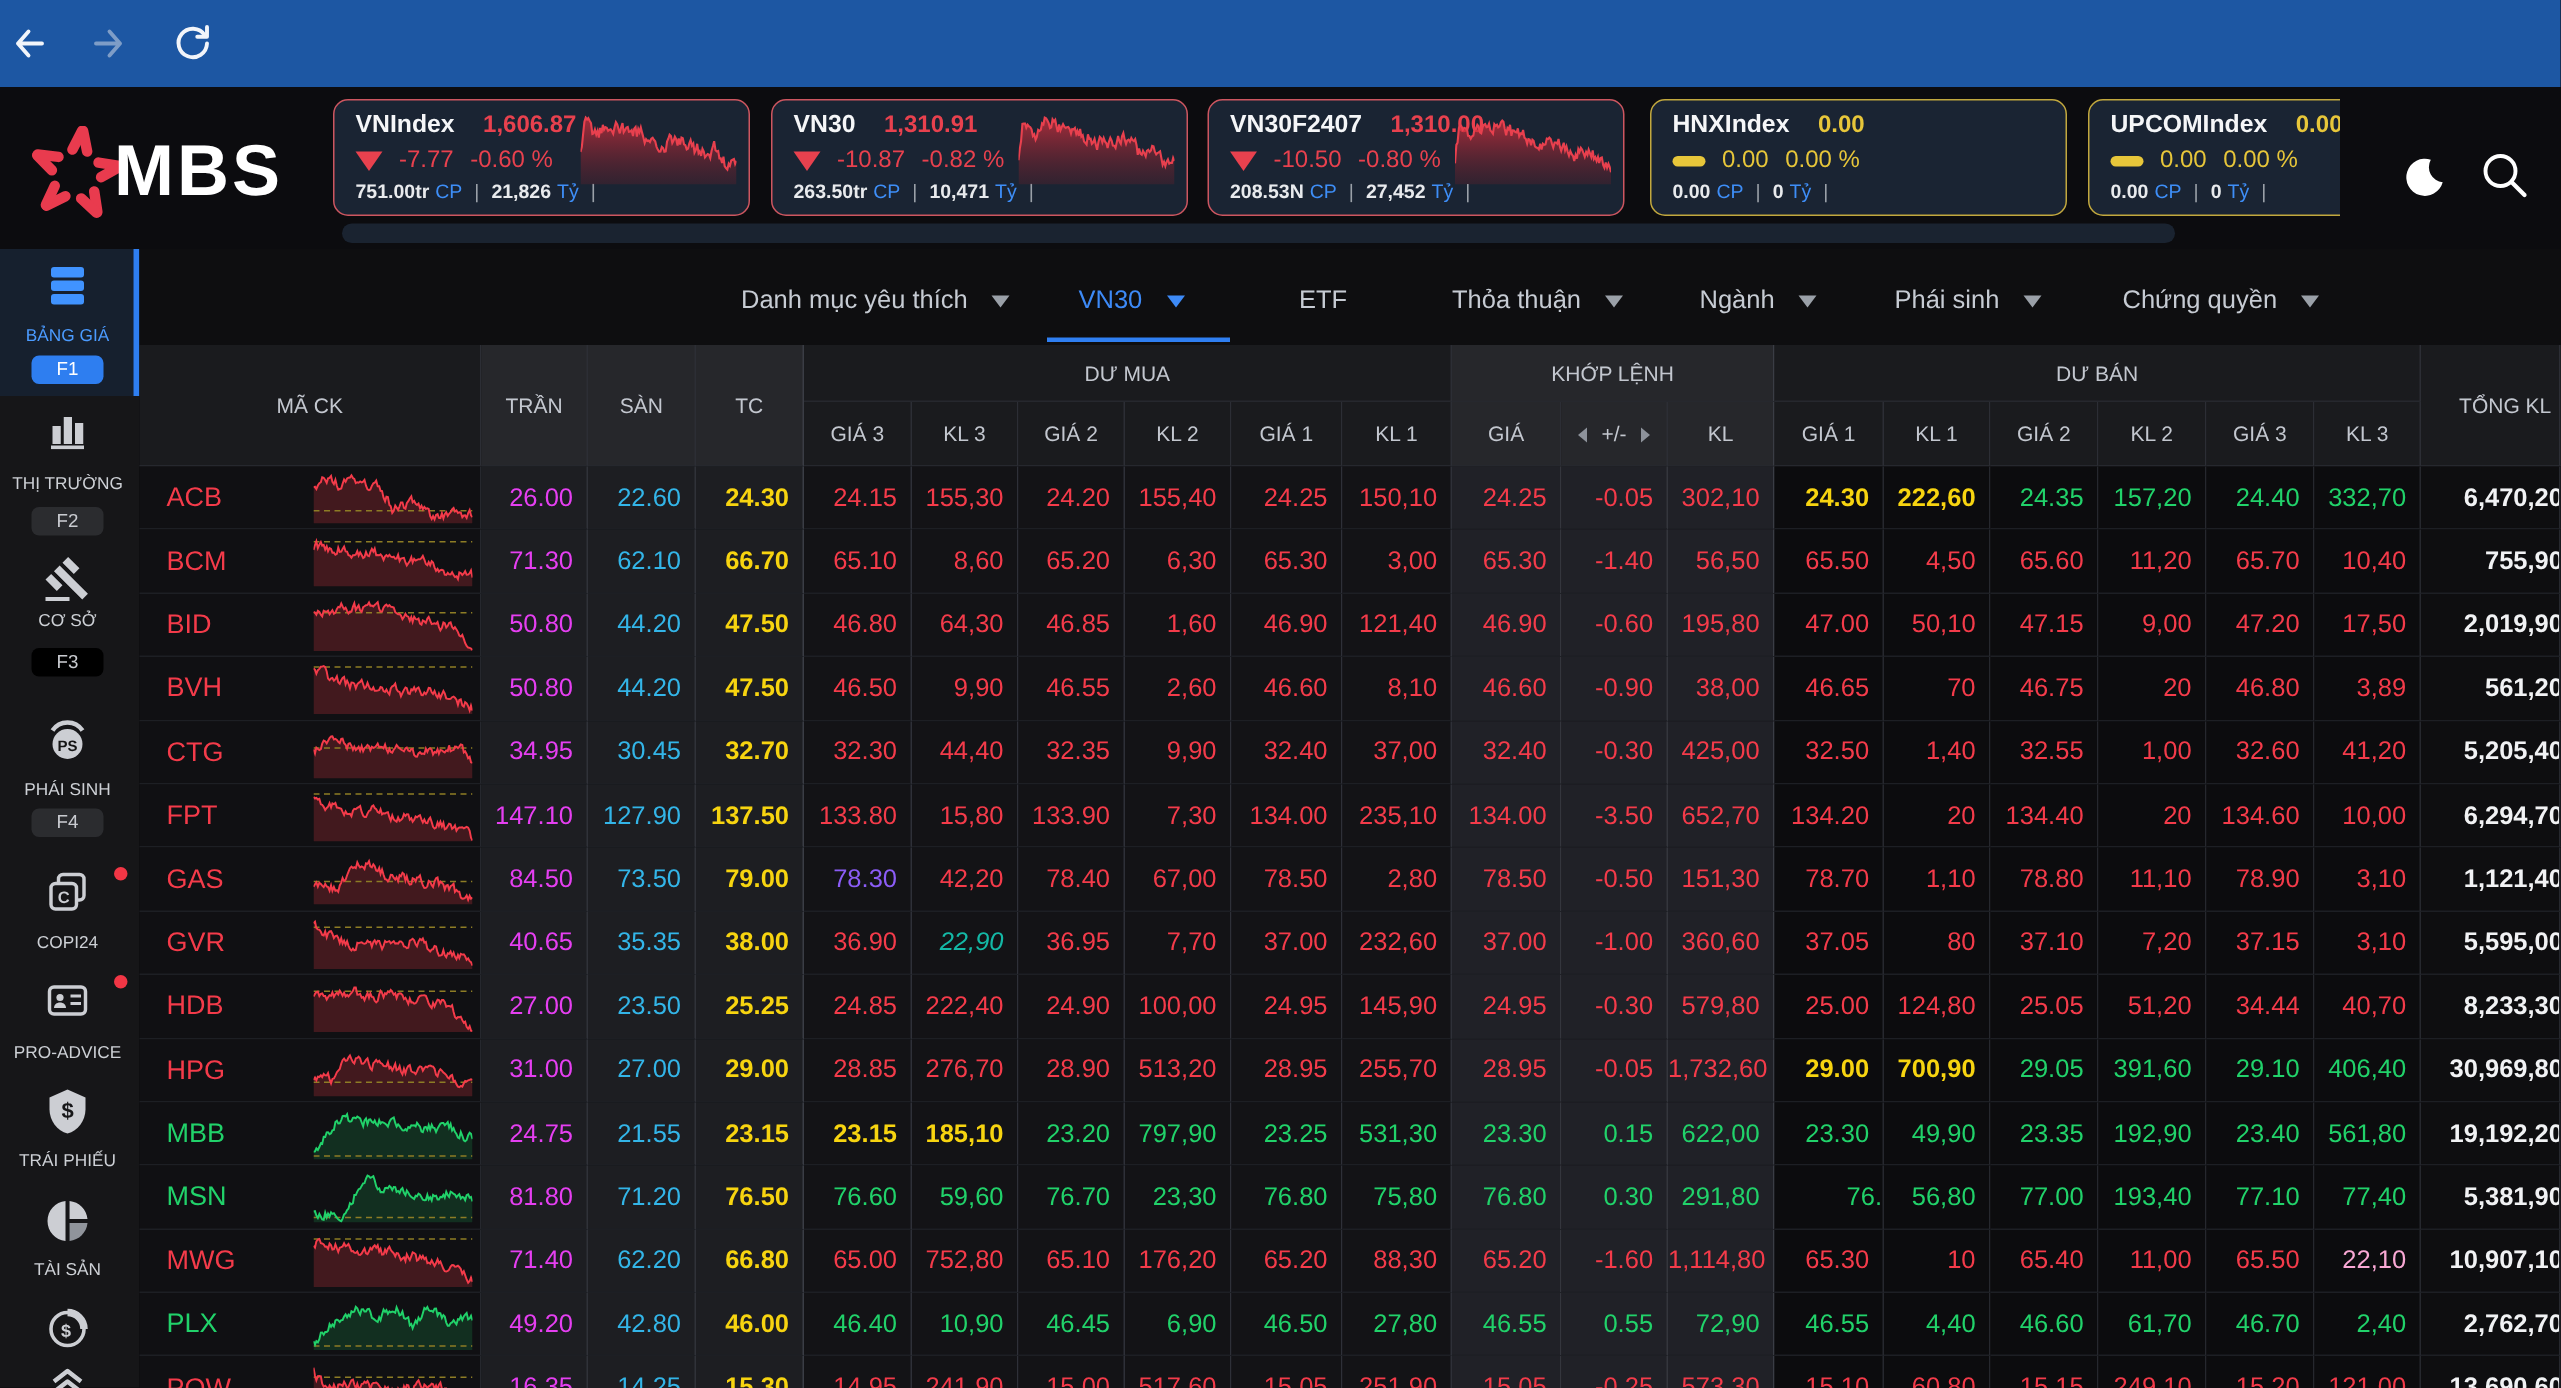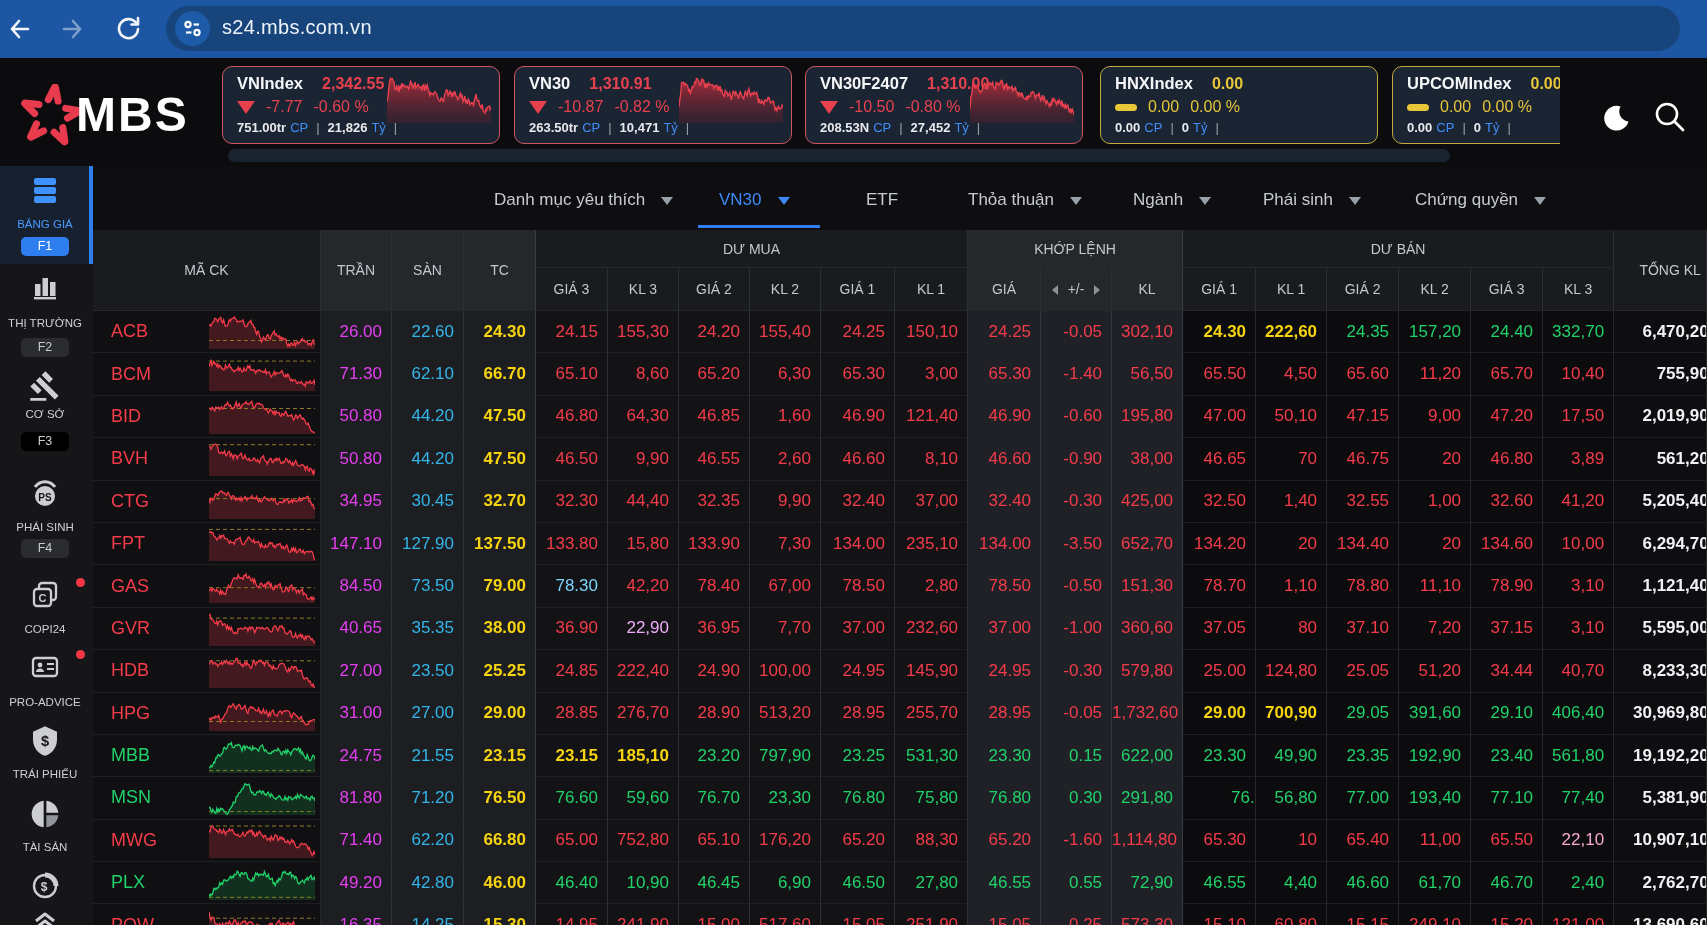--- a/index.html
+++ b/index.html
@@ -56,51 +56,40 @@
       <path d="M28 29 H12 M19 21 L12 29 L19 37"></path>
     </g>
     <g stroke="#7e9dc7" stroke-width="2.6" fill="none" stroke-linecap="round" stroke-linejoin="round">
       <path d="M64 29 H80 M73 21 L80 29 L73 37"></path>
     </g>
     <g stroke="#f2f5fa" stroke-width="2.6" fill="none" stroke-linecap="round">
       <path d="M136.5 23.5 A9.5 9.5 0 1 0 138 29"></path>
       <path d="M138 18 V24.5 H131.5" stroke-linejoin="round"></path>
     </g>
   </svg>
-  <div class="pill">
-    <div class="chip"><svg width="35" height="35" viewBox="0 0 35 35">
-          <g stroke="#fff" stroke-width="2.2" fill="none">
-            <circle cx="13" cy="13.5" r="2.6"></circle>
-            <line x1="18.5" y1="13.5" x2="24" y2="13.5"></line>
-            <circle cx="22" cy="21.5" r="2.6"></circle>
-            <line x1="11" y1="21.5" x2="16.5" y2="21.5"></line>
-          </g>
-        </svg></div>
-    <div class="url">s24.mbs.com.vn</div>
-  </div>
 </div>
 <div class="header">
   <svg width="82" height="64" viewBox="0 0 82 64" style="position:absolute;left:10px;top:26px">
       <g stroke="#e93b4e" stroke-width="7" stroke-linecap="round">
         <line x1="44.7" y1="3.2" x2="38.3" y2="15.7"></line>
         <line x1="45.4" y1="3.3" x2="48.1" y2="17.0"></line>
         <line x1="69.5" y1="26.6" x2="55.7" y2="24.4"></line>
         <line x1="69.6" y1="27.3" x2="57.4" y2="34.1"></line>
         <line x1="54.9" y1="57.4" x2="52.8" y2="43.6"></line>
         <line x1="54.3" y1="57.8" x2="44.1" y2="48.3"></line>
         <line x1="21.1" y1="53.1" x2="33.6" y2="46.8"></line>
         <line x1="20.6" y1="52.6" x2="26.5" y2="39.9"></line>
         <line x1="14.8" y1="19.6" x2="24.6" y2="29.5"></line>
         <line x1="15.1" y1="19.0" x2="29.0" y2="20.6"></line>
       </g>
     </svg>
   <div class="mbs">MBS</div>
   <div class="cardwrap">
       <div class="card" style="left:222px;border-color:#cd5660">
-  <div class="c1"><span class="cn">VNIndex</span><span style="color:#e8414e;font-size:16px">2,342.55</span></div>
+  <div class="c1"><span class="cn">VNIndex</span><span style="color:#e8414e;font-size:16px">1,606.87</span></div>
   <div class="c2" style="color:#e8414e">
           <span class="tri-dn"></span>
           <span>-7.77</span>
           <span>-0.60 %</span>
         </div>
   <div class="c3"><b>751.00tr</b><span class="bl">CP</span><span class="sep">|</span><b>21,826</b><span class="bl">Tỷ</span><span class="sep">|</span></div>
   <svg width="104" height="46" viewBox="0 0 104 46" style="position:absolute;right:8px;top:10px">
           <defs>
             <linearGradient id="cg903" x1="0" y1="0" x2="0" y2="1">
               <stop offset="0" stop-color="rgba(214,48,62,0.75)"></stop>
@@ -480,21 +469,21 @@
           </tr>
           <tr>
             <td class="sym"><span style="color:#f43b4a">GAS</span><svg class="spk" width="106" height="34" viewBox="0 0 106 34">
                 <path d="M0.0 22.2L1.0 20.5L1.9 19.2L2.9 22.1L3.9 19.5L4.9 20.3L5.8 21.4L6.8 22.4L7.8 20.2L8.8 22.0L9.7 22.4L10.7 24.8L11.7 21.2L12.6 24.9L13.6 22.3L14.6 24.9L15.6 24.5L16.5 25.6L17.5 21.3L18.5 19.4L19.4 16.3L20.4 18.4L21.4 17.5L22.4 14.5L23.3 12.2L24.3 9.8L25.3 8.7L26.3 9.7L27.2 9.1L28.2 9.8L29.2 5.9L30.1 7.8L31.1 9.3L32.1 8.6L33.1 9.1L34.0 10.3L35.0 6.5L36.0 6.9L37.0 5.1L37.9 8.6L38.9 9.2L39.9 7.2L40.8 8.4L41.8 11.3L42.8 11.8L43.8 9.6L44.7 13.6L45.7 10.7L46.7 14.2L47.7 17.1L48.6 17.3L49.6 18.6L50.6 17.0L51.5 14.2L52.5 14.3L53.5 16.1L54.5 17.4L55.4 15.8L56.4 18.5L57.4 14.5L58.3 15.2L59.3 12.9L60.3 13.7L61.3 18.1L62.2 15.2L63.2 19.1L64.2 20.8L65.2 20.5L66.1 16.5L67.1 17.0L68.1 18.6L69.0 16.0L70.0 15.9L71.0 14.6L72.0 18.6L72.9 21.3L73.9 23.0L74.9 22.9L75.9 21.9L76.8 18.2L77.8 18.9L78.8 21.1L79.7 22.3L80.7 18.6L81.7 16.5L82.7 16.0L83.6 20.9L84.6 18.7L85.6 19.5L86.6 20.6L87.5 24.0L88.5 21.4L89.5 21.0L90.4 24.1L91.4 21.8L92.4 21.2L93.4 20.2L94.3 25.6L95.3 24.3L96.3 25.4L97.2 25.5L98.2 29.4L99.2 30.1L100.2 30.0L101.1 29.5L102.1 28.0L103.1 30.9L104.1 28.2L105.0 30.1L106.0 29.3L106.0 34L0.0 34Z" fill="rgba(244,59,74,0.22)"></path>
                 <line x1="0" y1="18.7" x2="106" y2="18.7" stroke="#8d7c25" stroke-width="1" stroke-dasharray="4 3"></line>
                 <path d="M0.0 22.2L1.0 20.5L1.9 19.2L2.9 22.1L3.9 19.5L4.9 20.3L5.8 21.4L6.8 22.4L7.8 20.2L8.8 22.0L9.7 22.4L10.7 24.8L11.7 21.2L12.6 24.9L13.6 22.3L14.6 24.9L15.6 24.5L16.5 25.6L17.5 21.3L18.5 19.4L19.4 16.3L20.4 18.4L21.4 17.5L22.4 14.5L23.3 12.2L24.3 9.8L25.3 8.7L26.3 9.7L27.2 9.1L28.2 9.8L29.2 5.9L30.1 7.8L31.1 9.3L32.1 8.6L33.1 9.1L34.0 10.3L35.0 6.5L36.0 6.9L37.0 5.1L37.9 8.6L38.9 9.2L39.9 7.2L40.8 8.4L41.8 11.3L42.8 11.8L43.8 9.6L44.7 13.6L45.7 10.7L46.7 14.2L47.7 17.1L48.6 17.3L49.6 18.6L50.6 17.0L51.5 14.2L52.5 14.3L53.5 16.1L54.5 17.4L55.4 15.8L56.4 18.5L57.4 14.5L58.3 15.2L59.3 12.9L60.3 13.7L61.3 18.1L62.2 15.2L63.2 19.1L64.2 20.8L65.2 20.5L66.1 16.5L67.1 17.0L68.1 18.6L69.0 16.0L70.0 15.9L71.0 14.6L72.0 18.6L72.9 21.3L73.9 23.0L74.9 22.9L75.9 21.9L76.8 18.2L77.8 18.9L78.8 21.1L79.7 22.3L80.7 18.6L81.7 16.5L82.7 16.0L83.6 20.9L84.6 18.7L85.6 19.5L86.6 20.6L87.5 24.0L88.5 21.4L89.5 21.0L90.4 24.1L91.4 21.8L92.4 21.2L93.4 20.2L94.3 25.6L95.3 24.3L96.3 25.4L97.2 25.5L98.2 29.4L99.2 30.1L100.2 30.0L101.1 29.5L102.1 28.0L103.1 30.9L104.1 28.2L105.0 30.1L106.0 29.3" fill="none" stroke="#f43b4a" stroke-width="1.3"></path>
               </svg></td>
             <td class="tsc m">84.50</td>
             <td class="tsc c">73.50</td>
             <td class="tsc y b-strong">79.00</td>
-            <td class="mua"><span style="color:#7dd3fc;">78.30</span></td>
+            <td class="mua"><span style="color:#8b5cf6;">78.30</span></td>
             <td class="mua"><span style="color:#f43b4a;">42,20</span></td>
             <td class="mua"><span style="color:#f43b4a;">78.40</span></td>
             <td class="mua"><span style="color:#f43b4a;">67,00</span></td>
             <td class="mua"><span style="color:#f43b4a;">78.50</span></td>
             <td class="mua"><span style="color:#f43b4a;">2,80</span></td>
             <td class="kl"><span style="color:#f43b4a;">78.50</span></td>
             <td class="kl"><span style="color:#f43b4a;">-0.50</span></td>
             <td class="kl b-strong"><span style="color:#f43b4a;">151,30</span></td>
             <td class="ban"><span style="color:#f43b4a;">78.70</span></td>
             <td class="ban"><span style="color:#f43b4a;">1,10</span></td>
@@ -509,21 +498,21 @@
           <tr>
             <td class="sym"><span style="color:#f43b4a">GVR</span><svg class="spk" width="106" height="34" viewBox="0 0 106 34">
                 <path d="M0.0 3.5L1.0 2.5L1.9 6.7L2.9 7.6L3.9 7.8L4.9 9.2L5.8 11.3L6.8 11.7L7.8 8.9L8.8 12.9L9.7 10.1L10.7 9.0L11.7 8.8L12.6 10.5L13.6 13.4L14.6 12.0L15.6 11.7L16.5 13.3L17.5 16.6L18.5 13.5L19.4 17.1L20.4 15.1L21.4 17.9L22.4 15.4L23.3 18.4L24.3 20.6L25.3 21.7L26.3 20.4L27.2 21.6L28.2 21.3L29.2 16.5L30.1 16.8L31.1 16.4L32.1 16.2L33.1 16.9L34.0 17.2L35.0 16.8L36.0 15.1L37.0 16.1L37.9 15.9L38.9 19.2L39.9 16.0L40.8 14.9L41.8 17.0L42.8 15.2L43.8 15.3L44.7 17.8L45.7 20.8L46.7 18.6L47.7 15.3L48.6 16.1L49.6 15.8L50.6 15.4L51.5 16.9L52.5 16.2L53.5 15.5L54.5 17.1L55.4 16.9L56.4 17.1L57.4 15.6L58.3 15.6L59.3 16.5L60.3 18.9L61.3 19.2L62.2 20.1L63.2 19.8L64.2 15.1L65.2 14.5L66.1 13.8L67.1 14.9L68.1 17.5L69.0 18.8L70.0 15.7L71.0 14.0L72.0 14.8L72.9 13.7L73.9 16.4L74.9 15.9L75.9 20.5L76.8 21.3L77.8 22.3L78.8 21.1L79.7 20.8L80.7 18.6L81.7 19.0L82.7 23.0L83.6 25.1L84.6 25.0L85.6 24.7L86.6 21.4L87.5 24.8L88.5 26.2L89.5 23.5L90.4 23.9L91.4 22.3L92.4 25.2L93.4 23.1L94.3 25.8L95.3 27.5L96.3 24.6L97.2 26.7L98.2 23.9L99.2 24.4L100.2 24.2L101.1 25.5L102.1 27.9L103.1 26.9L104.1 28.8L105.0 29.4L106.0 31.8L106.0 34L0.0 34Z" fill="rgba(244,59,74,0.22)"></path>
                 <line x1="0" y1="6.1" x2="106" y2="6.1" stroke="#8d7c25" stroke-width="1" stroke-dasharray="4 3"></line>
                 <path d="M0.0 3.5L1.0 2.5L1.9 6.7L2.9 7.6L3.9 7.8L4.9 9.2L5.8 11.3L6.8 11.7L7.8 8.9L8.8 12.9L9.7 10.1L10.7 9.0L11.7 8.8L12.6 10.5L13.6 13.4L14.6 12.0L15.6 11.7L16.5 13.3L17.5 16.6L18.5 13.5L19.4 17.1L20.4 15.1L21.4 17.9L22.4 15.4L23.3 18.4L24.3 20.6L25.3 21.7L26.3 20.4L27.2 21.6L28.2 21.3L29.2 16.5L30.1 16.8L31.1 16.4L32.1 16.2L33.1 16.9L34.0 17.2L35.0 16.8L36.0 15.1L37.0 16.1L37.9 15.9L38.9 19.2L39.9 16.0L40.8 14.9L41.8 17.0L42.8 15.2L43.8 15.3L44.7 17.8L45.7 20.8L46.7 18.6L47.7 15.3L48.6 16.1L49.6 15.8L50.6 15.4L51.5 16.9L52.5 16.2L53.5 15.5L54.5 17.1L55.4 16.9L56.4 17.1L57.4 15.6L58.3 15.6L59.3 16.5L60.3 18.9L61.3 19.2L62.2 20.1L63.2 19.8L64.2 15.1L65.2 14.5L66.1 13.8L67.1 14.9L68.1 17.5L69.0 18.8L70.0 15.7L71.0 14.0L72.0 14.8L72.9 13.7L73.9 16.4L74.9 15.9L75.9 20.5L76.8 21.3L77.8 22.3L78.8 21.1L79.7 20.8L80.7 18.6L81.7 19.0L82.7 23.0L83.6 25.1L84.6 25.0L85.6 24.7L86.6 21.4L87.5 24.8L88.5 26.2L89.5 23.5L90.4 23.9L91.4 22.3L92.4 25.2L93.4 23.1L94.3 25.8L95.3 27.5L96.3 24.6L97.2 26.7L98.2 23.9L99.2 24.4L100.2 24.2L101.1 25.5L102.1 27.9L103.1 26.9L104.1 28.8L105.0 29.4L106.0 31.8" fill="none" stroke="#f43b4a" stroke-width="1.3"></path>
               </svg></td>
             <td class="tsc m">40.65</td>
             <td class="tsc c">35.35</td>
             <td class="tsc y b-strong">38.00</td>
             <td class="mua"><span style="color:#f43b4a;">36.90</span></td>
-            <td class="mua"><span style="color:#f0abfc;">22,90</span></td>
+            <td class="mua"><span style="color:#14b8a6;font-style:italic;">22,90</span></td>
             <td class="mua"><span style="color:#f43b4a;">36.95</span></td>
             <td class="mua"><span style="color:#f43b4a;">7,70</span></td>
             <td class="mua"><span style="color:#f43b4a;">37.00</span></td>
             <td class="mua"><span style="color:#f43b4a;">232,60</span></td>
             <td class="kl"><span style="color:#f43b4a;">37.00</span></td>
             <td class="kl"><span style="color:#f43b4a;">-1.00</span></td>
             <td class="kl b-strong"><span style="color:#f43b4a;">360,60</span></td>
             <td class="ban"><span style="color:#f43b4a;">37.05</span></td>
             <td class="ban"><span style="color:#f43b4a;">80</span></td>
             <td class="ban"><span style="color:#f43b4a;">37.10</span></td>

